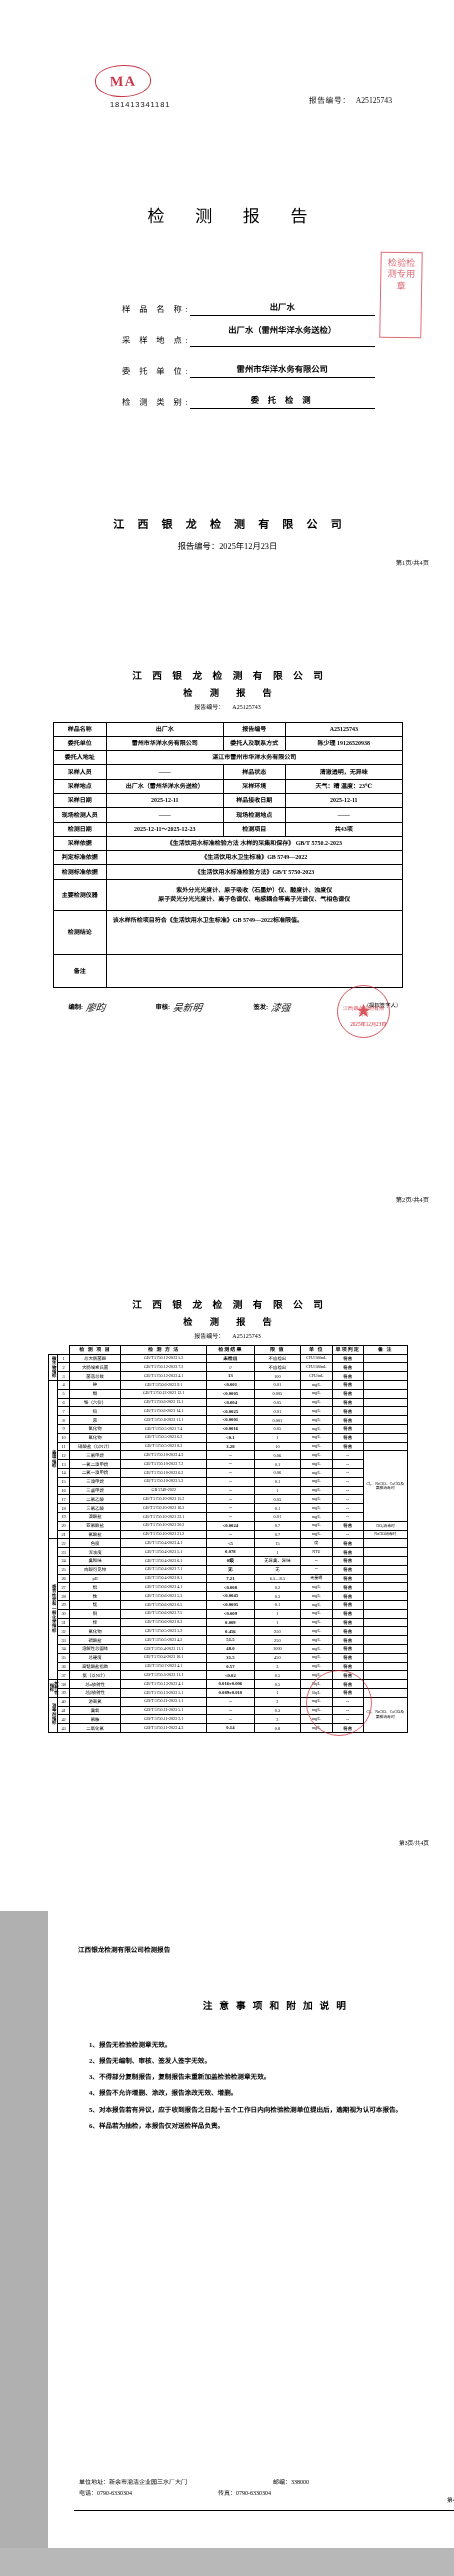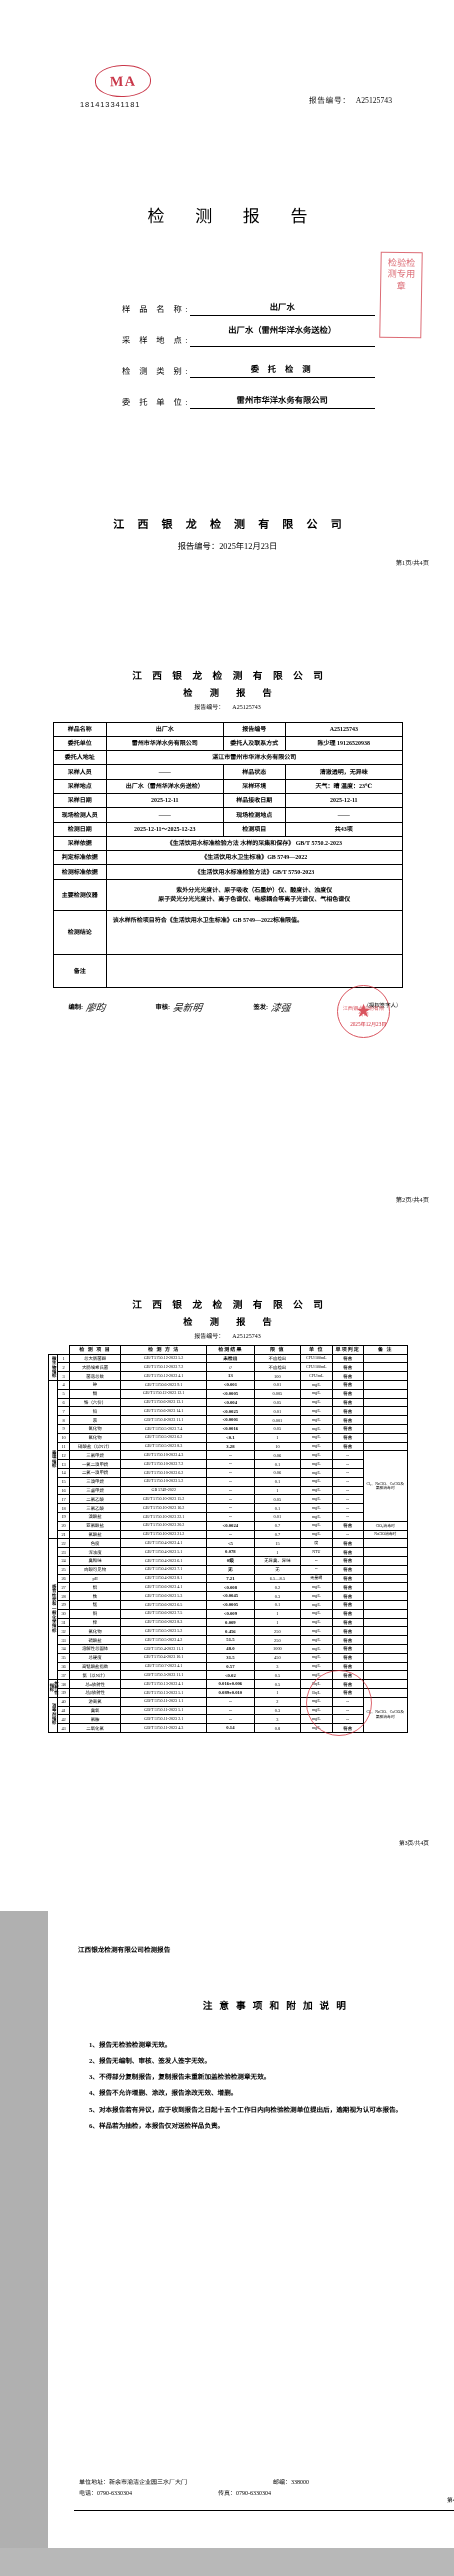--- a/index.html
+++ b/index.html
@@ -6,21 +6,21 @@
   body{font-family:"Liberation Serif","DejaVu Serif",serif;}
   .doc{width:455px;margin:0 auto;background:#b0b0b0;}
   .page{width:455px;background:#ffffff;position:relative;box-sizing:border-box;}
   
   .p1{height:637px;padding:0;}
   .stamp-ma{position:absolute;left:95px;top:65px;width:54px;height:34px;}
   .stamp-ma .oval{width:54px;height:30px;border:1.7px solid #c0152a;border-radius:27.5px/15px;
     display:flex;align-items:center;justify-content:center;color:#c0152a;
     font-family:"Liberation Serif",serif;font-weight:bold;font-size:14.3px;letter-spacing:1.1px;
     opacity:.85;transform:rotate(-1.5deg);}
-  .stamp-no{position:absolute;left:80px;top:100px;color:#111;font-size:7.5px;letter-spacing:0.9px;
+  .stamp-no{position:absolute;left:110px;top:100px;color:#111;font-size:7.5px;letter-spacing:0.9px;
     font-family:"Liberation Sans",sans-serif;}
   .rep-no{position:absolute;right:63px;top:94px;font-size:7.7px;color:#111;white-space:nowrap;}
   .rep-no .lbl{letter-spacing:0.6px;}
   .rep-no .val{font-family:"Liberation Serif",serif;margin-left:5.2px;}
   .big-title{position:absolute;left:0;right:0;top:202px;text-align:center;font-size:17px;
     letter-spacing:12.6px;text-indent:12.6px;color:#000;font-family:"DejaVu Serif",serif;}
   .fields{position:absolute;left:122px;top:294px;width:241px;text-decoration:underline;}
   .frow{position:relative;height:31px;}
   .flabel{position:absolute;left:0;top:8px;font-size:8.3px;letter-spacing:3.4px;color:#000;}
   .fline{position:absolute;left:68px;right:-11.5px;top:20.6px;border-bottom:0.9px solid #000;}
@@ -118,27 +118,27 @@
         <span class="flabel">样 品 名 称:</span>
         <span class="fval">出厂水</span>
         <span class="fline"></span>
       </div>
       <div class="frow">
         <span class="flabel">采 样 地 点:</span>
         <span class="fval wide">出厂水（雷州华洋水务送检）</span>
         <span class="fline"></span>
       </div>
       <div class="frow">
+        <span class="flabel">委 托 单 位:</span>
+        <span class="fval">雷州市华洋水务有限公司</span>
+        <span class="fline"></span>
+      </div>
+      <div class="frow">
         <span class="flabel">检 测 类 别:</span>
         <span class="fval sp">委 托 检 测</span>
-        <span class="fline"></span>
-      </div>
-      <div class="frow">
-        <span class="flabel">委 托 单 位:</span>
-        <span class="fval">雷州市华洋水务有限公司</span>
         <span class="fline"></span>
       </div>
     </div>
 
     <div class="stamp-red1">检验检测专用章</div>
 
     <div class="org">江 西 银 龙 检 测 有 限 公 司</div>
     <div class="org-date">报告编号：2025年12月23日</div>
     <div class="pfoot">第1页/共4页</div>
   </section>

